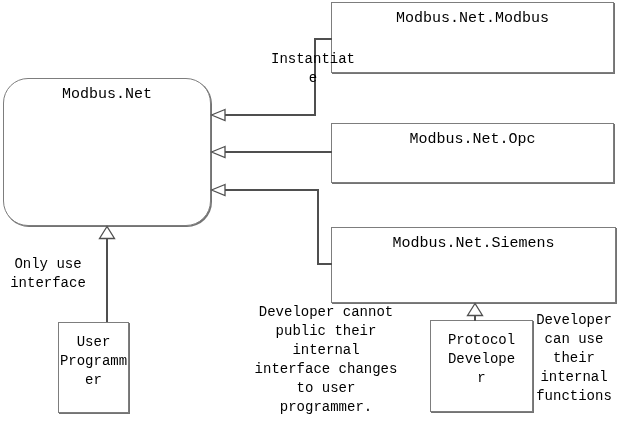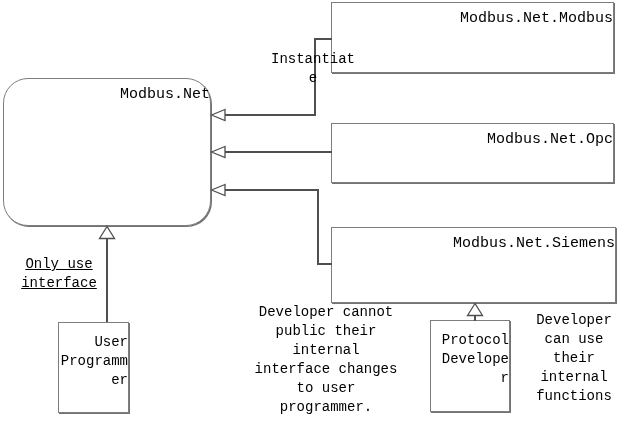--- a/index.html
+++ b/index.html
@@ -15,21 +15,21 @@
   .box {
     position: absolute;
     box-sizing: border-box;
     border: 1px solid #7d7d7d;
     box-shadow: 1px 1px 0 rgba(0,0,0,0.55);
     background: #ffffff;
   }
   .box-title {
     width: 100%;
     padding-top: 7px;
-    text-align: right;
+    text-align: center;
     font-size: 15px;
     line-height: 17px;
     white-space: pre-line;
   }
   .entity-title { padding-top: 10px; line-height: 19px; font-size: 14px; }
   .note {
     position: absolute;
     font-size: 14px;
     line-height: 19px;
     text-align: center;
@@ -58,21 +58,21 @@
   <div class="box" style="left:331px; top:227px; width:285px; height:76px;font-family:Liberation Mono, monospace;">
     <div class="box-title">Modbus.Net.Siemens</div>
   </div>
 
   <div class="box" style="left:58px; top:322px; width:71px; height:91px;">
     <div class="box-title entity-title">User
 Programm
 er</div>
   </div>
 
-  <div class="box" style="left:430px; top:320px; width:80px; height:92px;">
+  <div class="box" style="left:430px; top:320px; width:103px; height:92px;">
     <div class="box-title entity-title">Protocol
 Develope
 r</div>
   </div>
 
   <div class="ln" style="left:314px; top:38px; width:18px; height:2px;"></div>
   <div class="ln" style="left:314px; top:38px; width:2px; height:78px;"></div>
   <div class="ln" style="left:222px; top:114px; width:94px; height:2px;"></div>
   <svg class="arrow" style="left:210px; top:108px;" width="16" height="14" viewBox="0 0 16 14">
     <polygon points="15,1.5 1.5,7 15,12.5" fill="#ffffff" stroke="#4f4f4f" stroke-width="1.3"></polygon>
@@ -96,21 +96,21 @@
   </svg>
 
   <div class="ln" style="left:474px; top:315px; width:2px; height:6px;"></div>
   <svg class="arrow" style="left:466px; top:302px;" width="18" height="15" viewBox="0 0 18 15">
     <polygon points="9,1.5 1.5,13.5 16.5,13.5" fill="#ffffff" stroke="#4f4f4f" stroke-width="1.3"></polygon>
   </svg>
 
   <div class="note" style="left:225px; top:50px; width:88px;margin-left:44px;">Instantiat
 e</div>
 
-  <div class="note" style="left:17px; top:255px; width:84px;text-decoration:underline;">Only use
+  <div class="note" style="left:6px; top:255px; width:84px;">Only use
 interface</div>
 
   <div class="note" style="left:252px; top:303px; width:148px;">Developer cannot
 public their
 internal
 interface changes
 to user
 programmer.</div>
 
   <div class="note" style="left:529px; top:311px; width:90px;">Developer

